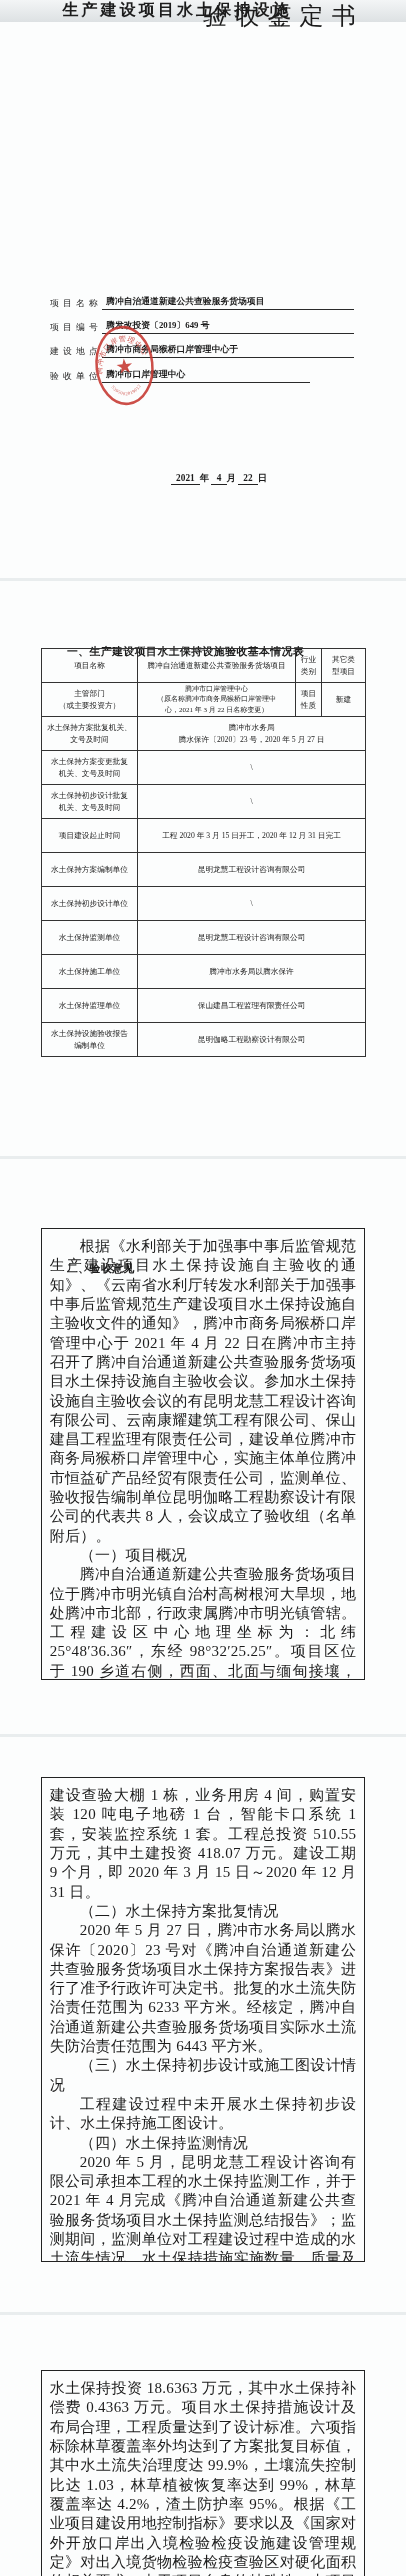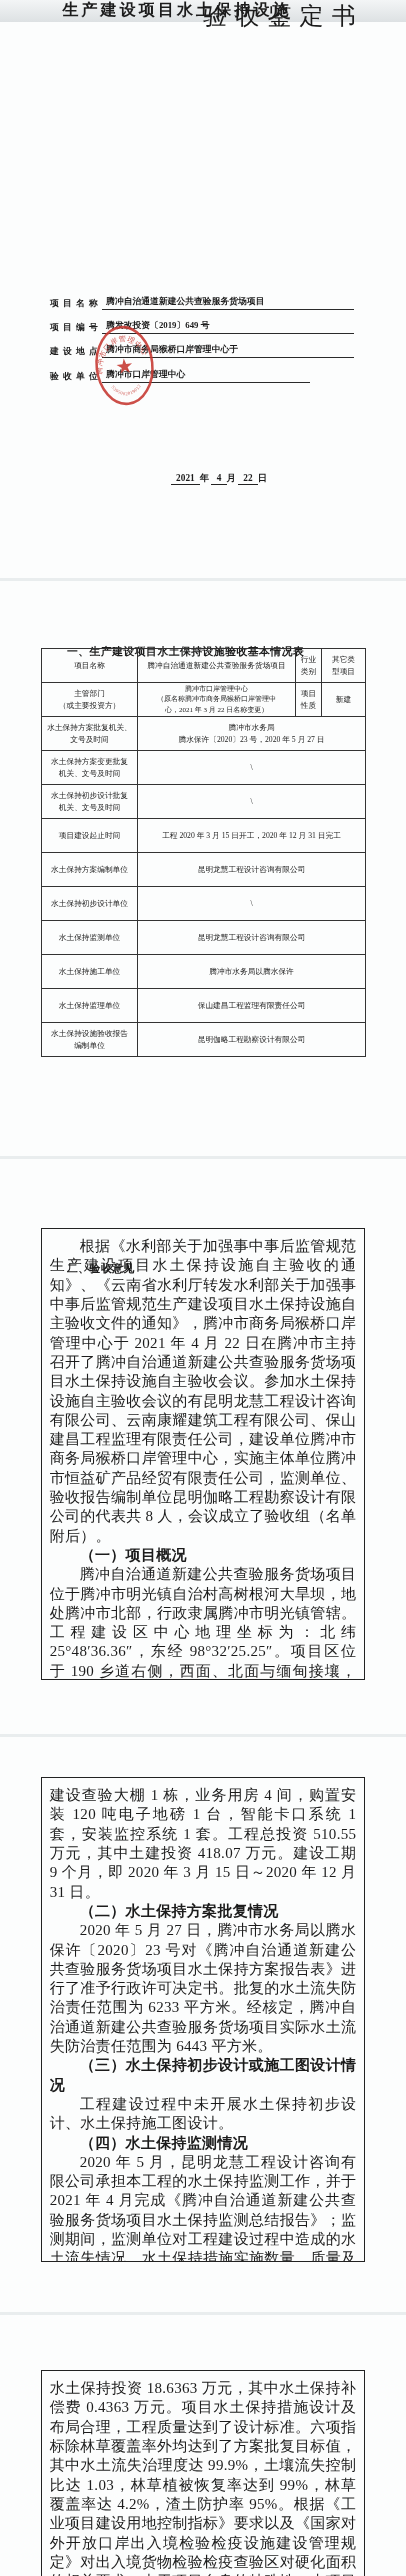--- a/index.html
+++ b/index.html
@@ -9,21 +9,21 @@
     font-family:"Liberation Serif", serif;color:#1c1c1c;
   }
   .abs{position:absolute;}
   .page-break{position:absolute;left:0;width:406px;height:2.6px;background:#e9edee;}
   .bottom-band{position:absolute;left:0;top:7812;width:406px;height:21.6px;
     background:linear-gradient(#f3f5f6,#dde1e3);}
   
   .title1{left:0;top:180;width:354px;text-align:center;font-size:16px;font-weight:700;letter-spacing:3.1px;}
   .title2{left:0;top:250;width:364px;text-align:right;font-size:24px;font-weight:400;letter-spacing:8.2px;}
   .field-row{left:50px;width:309px;height:20.6px;display:flex;align-items:flex-end;}
-  .field-label{font-size:8.8px;font-weight:700;letter-spacing:1px;white-space:pre;flex:0 0 52px;}
+  .field-label{font-size:8.8px;font-weight:400;letter-spacing:1px;white-space:pre;flex:0 0 52px;}
   .field-value{border-bottom:0.8px solid #2a2a2a;font-size:8.8px;font-weight:700;
     padding:0 2.1px 1px 4.1px;white-space:nowrap;}
   .fv-long{width:246px;}
   .fv-short{width:202px;}
   .stamp{left:94px;top:324px;width:61px;height:83px;transform:rotate(-6deg);opacity:.88;}
   .date-line{left:0;top:472px;width:406px;text-align:center;font-size:9.3px;font-weight:700;padding-left:16px;}
   .date-line u{text-decoration:none;border-bottom:0.8px solid #222;padding:0 5.2px 1px 5.2px;}
   
   .sec-h{left:67px;font-size:10.8px;font-weight:700;letter-spacing:0.5px;margin-top:24px;}
   
@@ -32,21 +32,21 @@
   .t1 td{border:0.8px solid #333;text-align:center;vertical-align:middle;
     font-size:7.7px;line-height:1.45;padding:1px 2.1px;white-space:pre-line;}
   .t1{border:1.3px solid #222;}
   .t1 tr{height:34px;}
   
   .box{left:41px;width:324px;border:1px solid #222;background:transparent;
     padding:8.2px 7.7px 0 7.7px;box-sizing:border-box;overflow:hidden;}
   .box p{margin:0;font-size:15px;line-height:19.3px;text-align:justify;
     letter-spacing:0.3px;}
   .box p.ind{text-indent:2em;}
-  .box p.hd{text-indent:2em;font-weight:700;}
+  .box p.hd{text-indent:2em;font-weight:400;}
   .stamp text{font-family:"Liberation Serif",serif;}
 </style>
 </head>
 <body>
 
 <div class="canvas">
 
   <div class="page-break" style="top:578px"></div>
   <div class="page-break" style="top:1156px"></div>
   <div class="page-break" style="top:1734px"></div>

